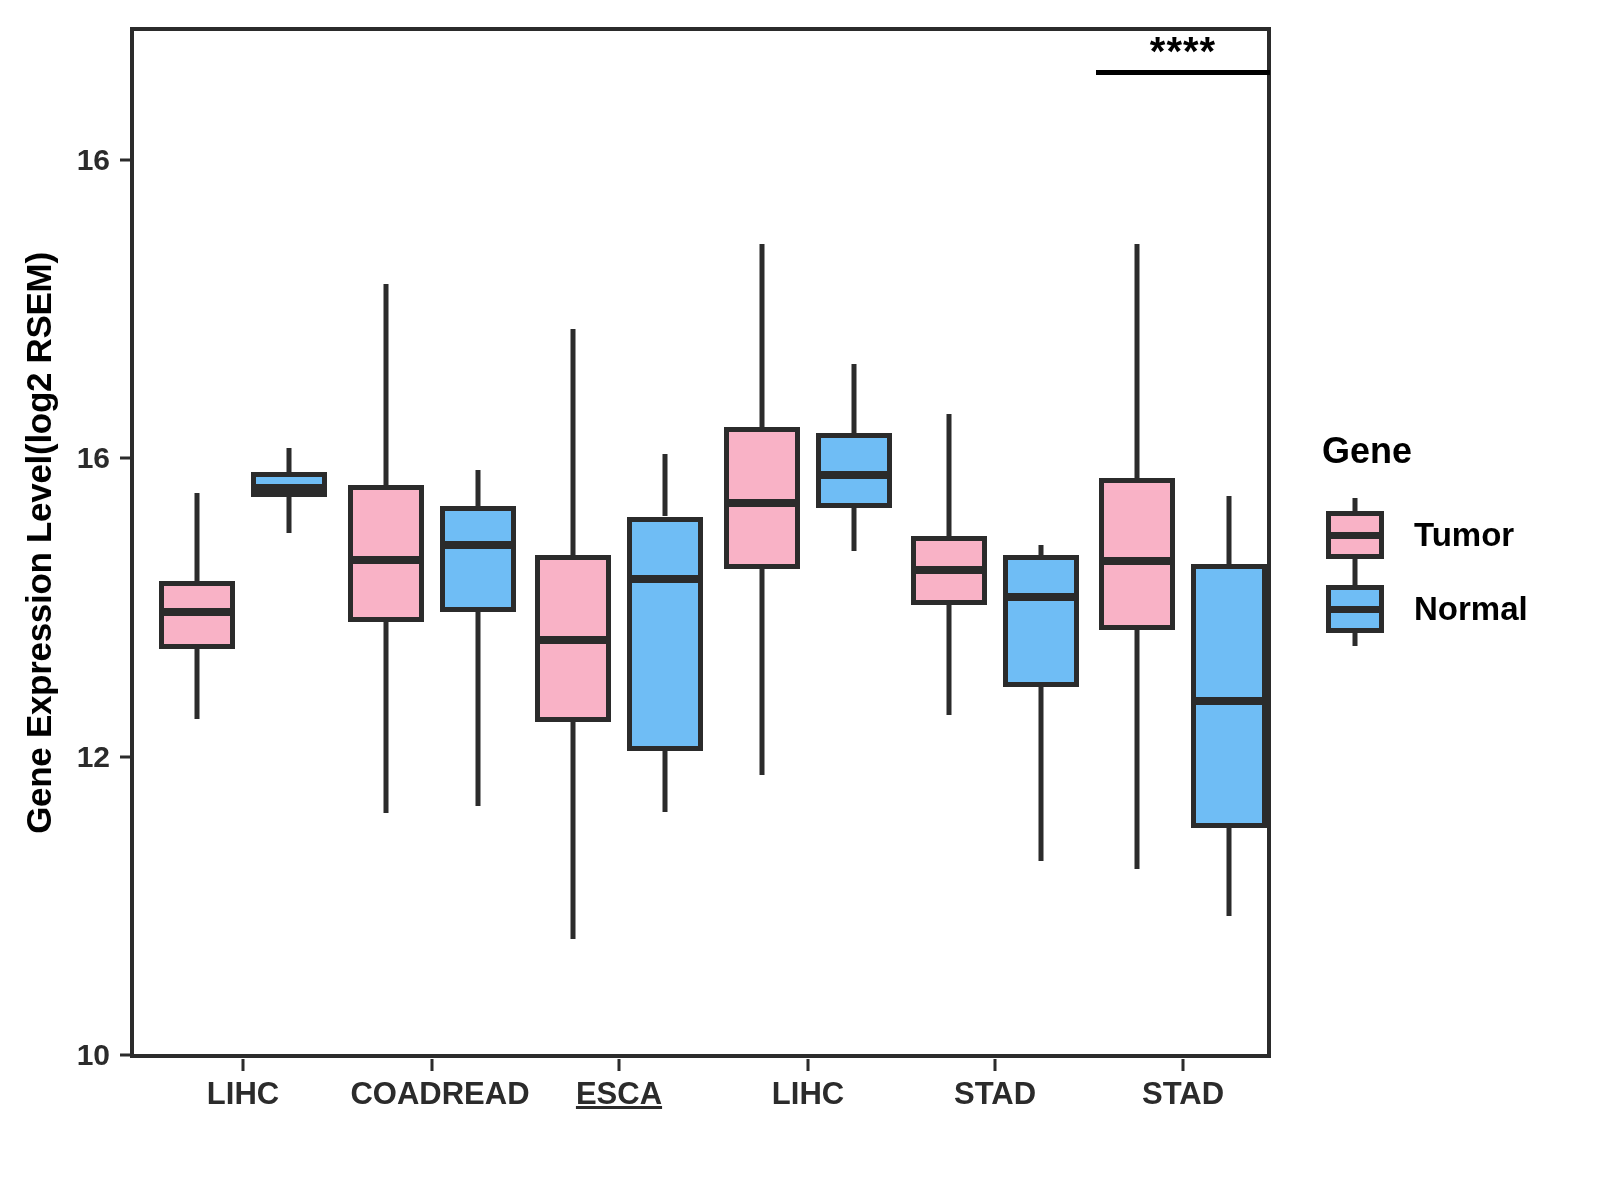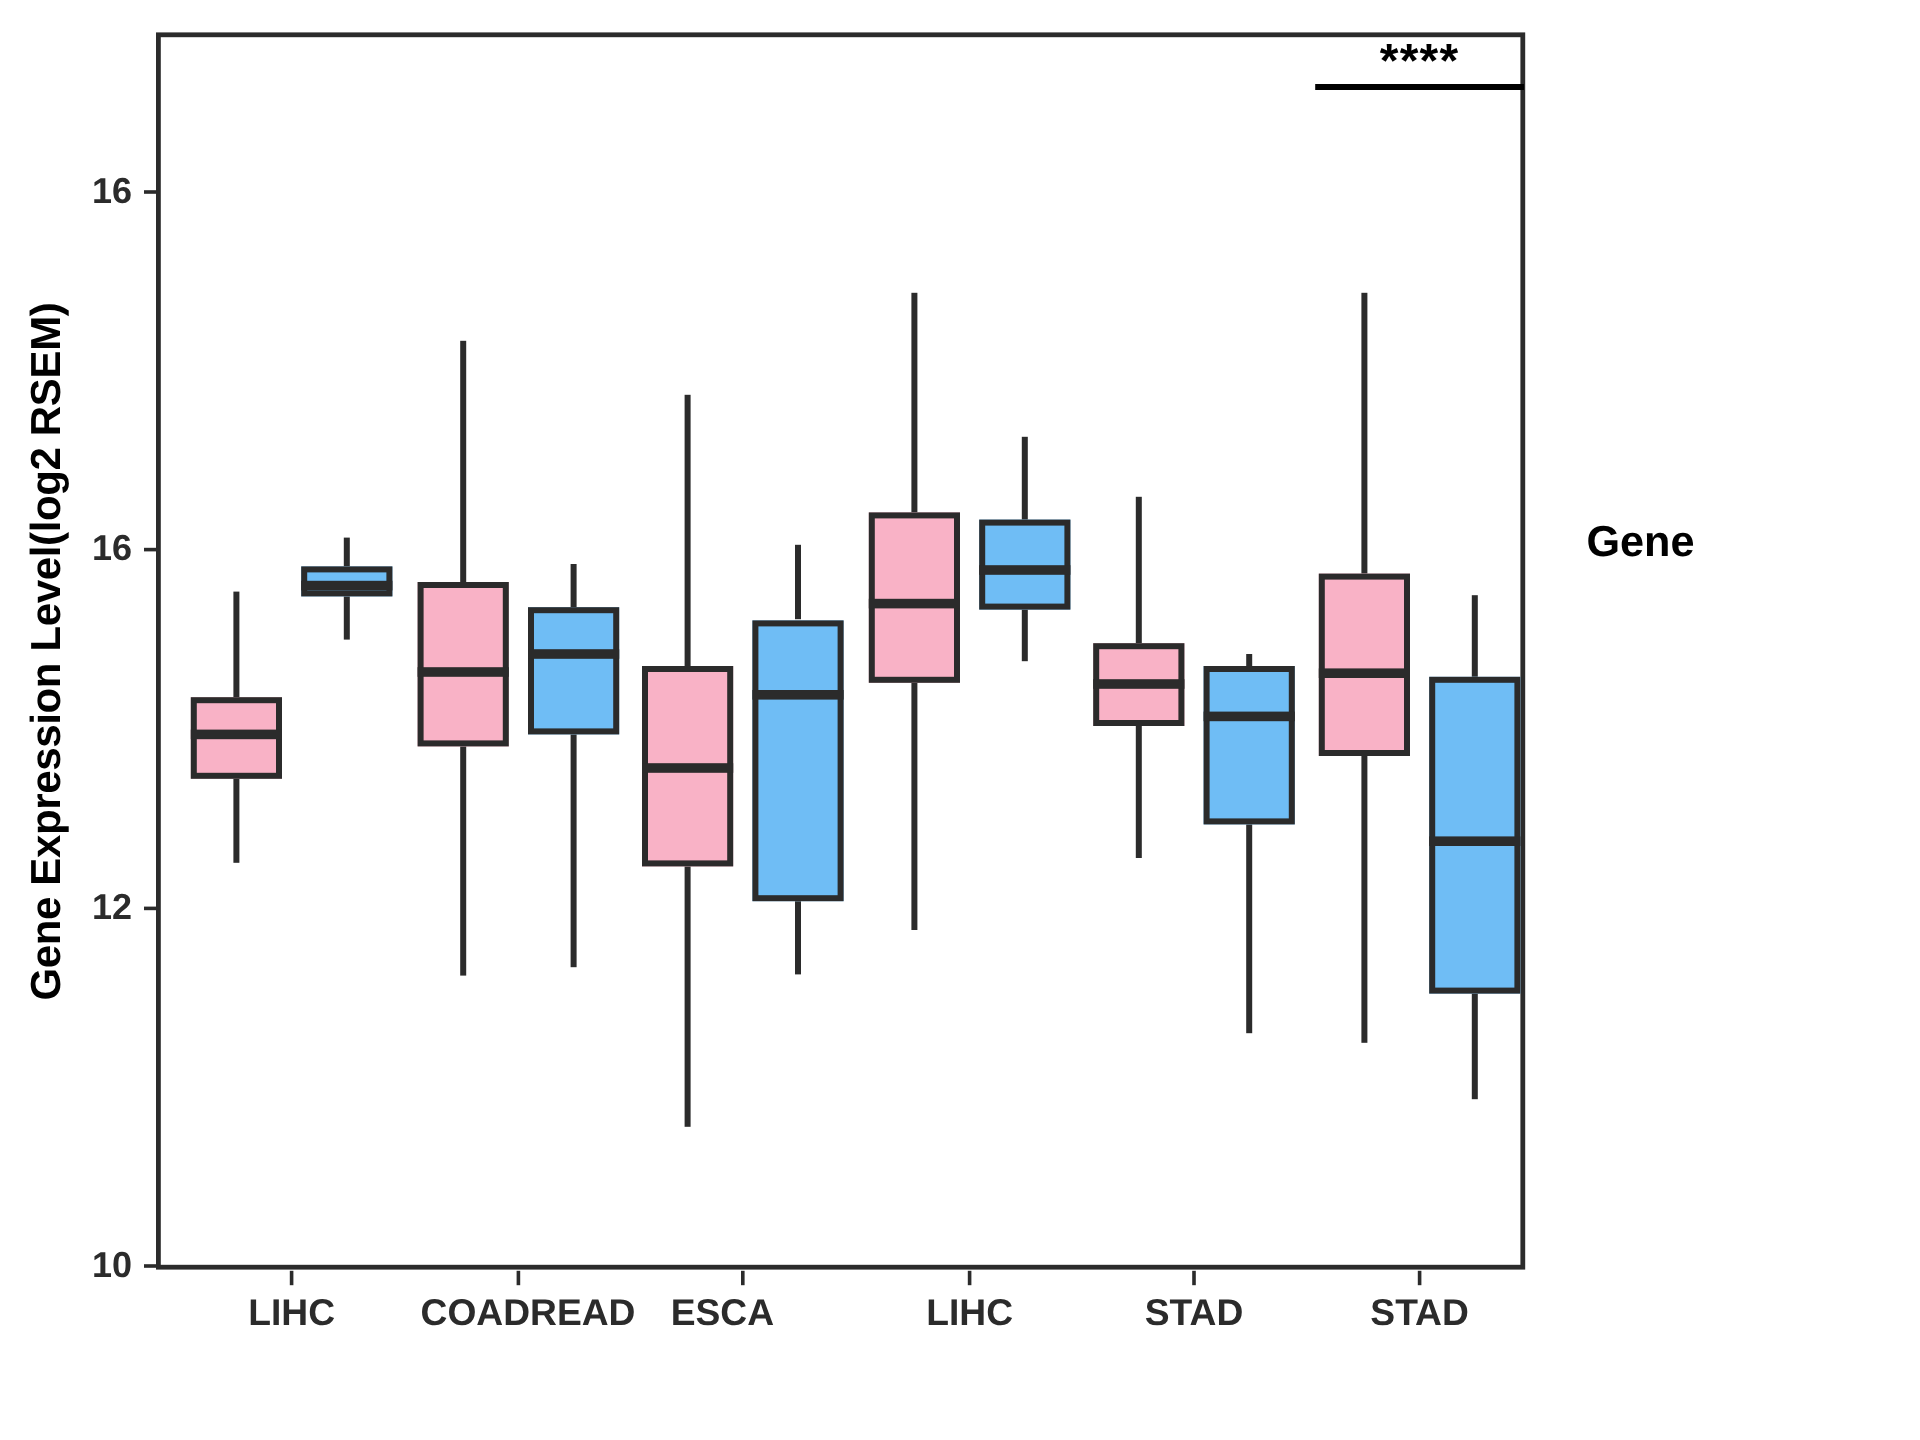--- a/index.html
+++ b/index.html
@@ -282,28 +282,46 @@
     <div id="sig-bar" style="left: 1096px; width: 174px; top: 70px;"></div>
     <div id="sig-stars" style="left: 1183px; top: 31px;">****</div>
   </div>
 
   <div id="xticks">
       <div class="xtick-mark" style="left: 243px;"></div>
       <div class="xtick-label" style="left: 243px;">LIHC</div>
       <div class="xtick-mark" style="left: 432px;"></div>
       <div class="xtick-label" style="left: 440px;">COADREAD</div>
       <div class="xtick-mark" style="left: 619px;"></div>
-      <div class="xtick-label" style="left: 602px;">ESCA</div>
+      <div class="xtick-label" style="left: 619px; text-decoration: underline;">ESCA</div>
       <div class="xtick-mark" style="left: 808px;"></div>
       <div class="xtick-label" style="left: 808px; text-align: right;">LIHC</div>
       <div class="xtick-mark" style="left: 995px;"></div>
       <div class="xtick-label" style="left: 995px;">STAD</div>
       <div class="xtick-mark" style="left: 1183px;"></div>
       <div class="xtick-label" style="left: 1183px;">STAD</div>
     </div>
 
   <div id="legend">
     <div id="legend-title">Gene</div>
 
-
+    <div class="legend-row">
+      <div class="legend-key">
+        <div class="lk-whisk top"></div>
+        <div class="lk-whisk bottom"></div>
+        <div class="lk-box" id="lk-box-tumor" style="background: rgb(249, 178, 198);"></div>
+        <div class="lk-med"></div>
+      </div>
+      <div class="legend-label">Tumor</div>
+    </div>
+
+    <div class="legend-row">
+      <div class="legend-key">
+        <div class="lk-whisk top"></div>
+        <div class="lk-whisk bottom"></div>
+        <div class="lk-box" id="lk-box-normal" style="background: rgb(111, 189, 245);"></div>
+        <div class="lk-med"></div>
+      </div>
+      <div class="legend-label">Normal</div>
+    </div>
   </div>
 
 </div>
 
 </body></html>

